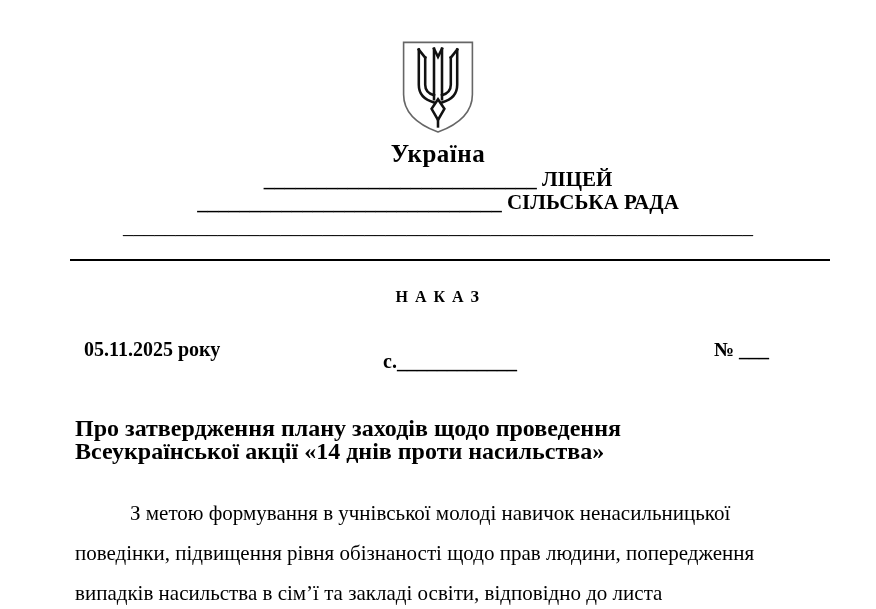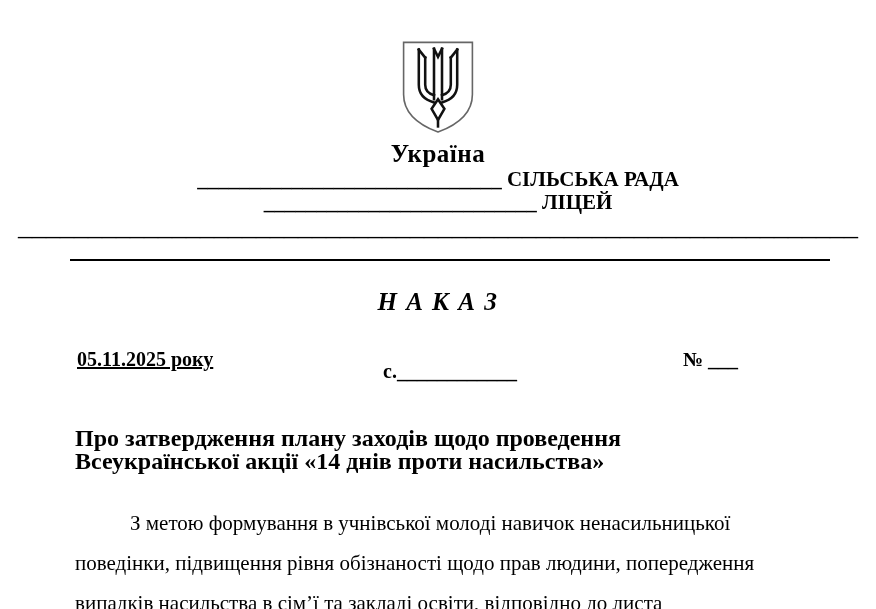--- a/index.html
+++ b/index.html
@@ -13,30 +13,30 @@
   .bold { font-weight: bold; }
   .centered { text-align: center; }
   
   .shift { }
 
   .emblem-wrap { margin-top: 40px; line-height: 0; }
 
   .country { font-size: 25px; margin-top: 4px; letter-spacing: 0.5px; }
 
   .org { font-size: 21px; line-height: 23px; white-space: nowrap; }
-  .blank3 { font-size: 28px; line-height: 22px; margin-top: 1px; white-space: nowrap; }
+  .blank3 { font-size: 21px; line-height: 22px; margin-top: 1px; white-space: nowrap; }
 
   .rule { width: 760px; height: 2px; background: #000; margin: 22px 0 0 70px; }
 
-  .nakaz { font-size: 25px; margin-top: 27px; letter-spacing: 1.5px; font-style: italic; }
+  .nakaz { font-size: 16px; margin-top: 27px; letter-spacing: 1.5px; }
 
   .date-row { position: relative; height: 26px; margin-top: 32px; font-size: 20px; font-weight: bold; }
-  .date-left  { position: absolute; left: 77px;  top: 0; text-decoration: underline; }
+  .date-left  { position: absolute; left: 84px;  top: 0; }
   .date-place { position: absolute; left: 383px; top: 12px; }
-  .date-num   { position: absolute; left: 683px; top: 0; }
+  .date-num   { position: absolute; left: 714px; top: 0; }
 
   .subject { margin: 53px 0 0 75px; font-size: 24px; line-height: 23px; font-weight: bold; }
 
   .body-par {
     margin: 30px 0 0 75px;
     width: 745px;
     font-size: 21px;
     line-height: 40px;
     text-indent: 55px;
     text-align: left;
@@ -61,23 +61,23 @@
         <path d="M45 11 V74"></path>
         <path d="M55 11 V74"></path>
         <path d="M50 74 L58 86 L50 100 L42 86 Z"></path>
         <path d="M50 100 V108"></path>
       </g>
     </svg>
   </div>
 
   <div class="country bold centered shift">Україна</div>
 
+  <div class="org bold centered shift">__________________________ ЛІЦЕЙ</div>
+
   <div class="org bold centered shift">_____________________________ СІЛЬСЬКА РАДА</div>
-
-  <div class="org bold centered shift">__________________________ ЛІЦЕЙ</div>
 
   <div class="blank3 centered shift">____________________________________________________________</div>
 
   <div class="rule"></div>
 
   <div class="nakaz bold centered shift">Н А К А З</div>
 
   <div class="date-row">
     <span class="date-left">05.11.2025 року</span>
     <span class="date-place">с.____________</span>

